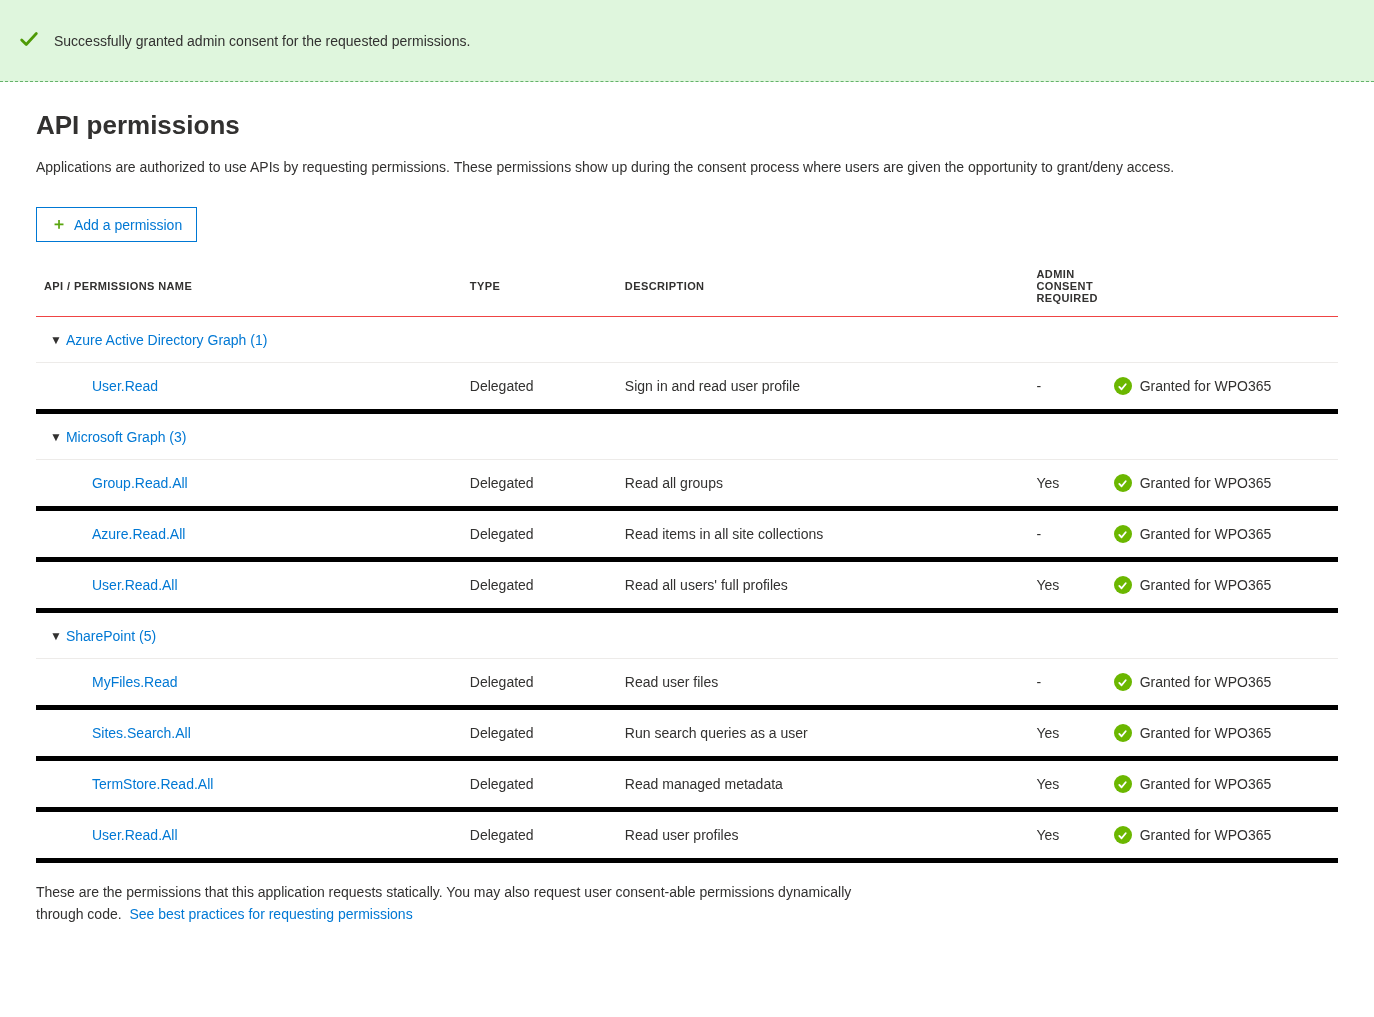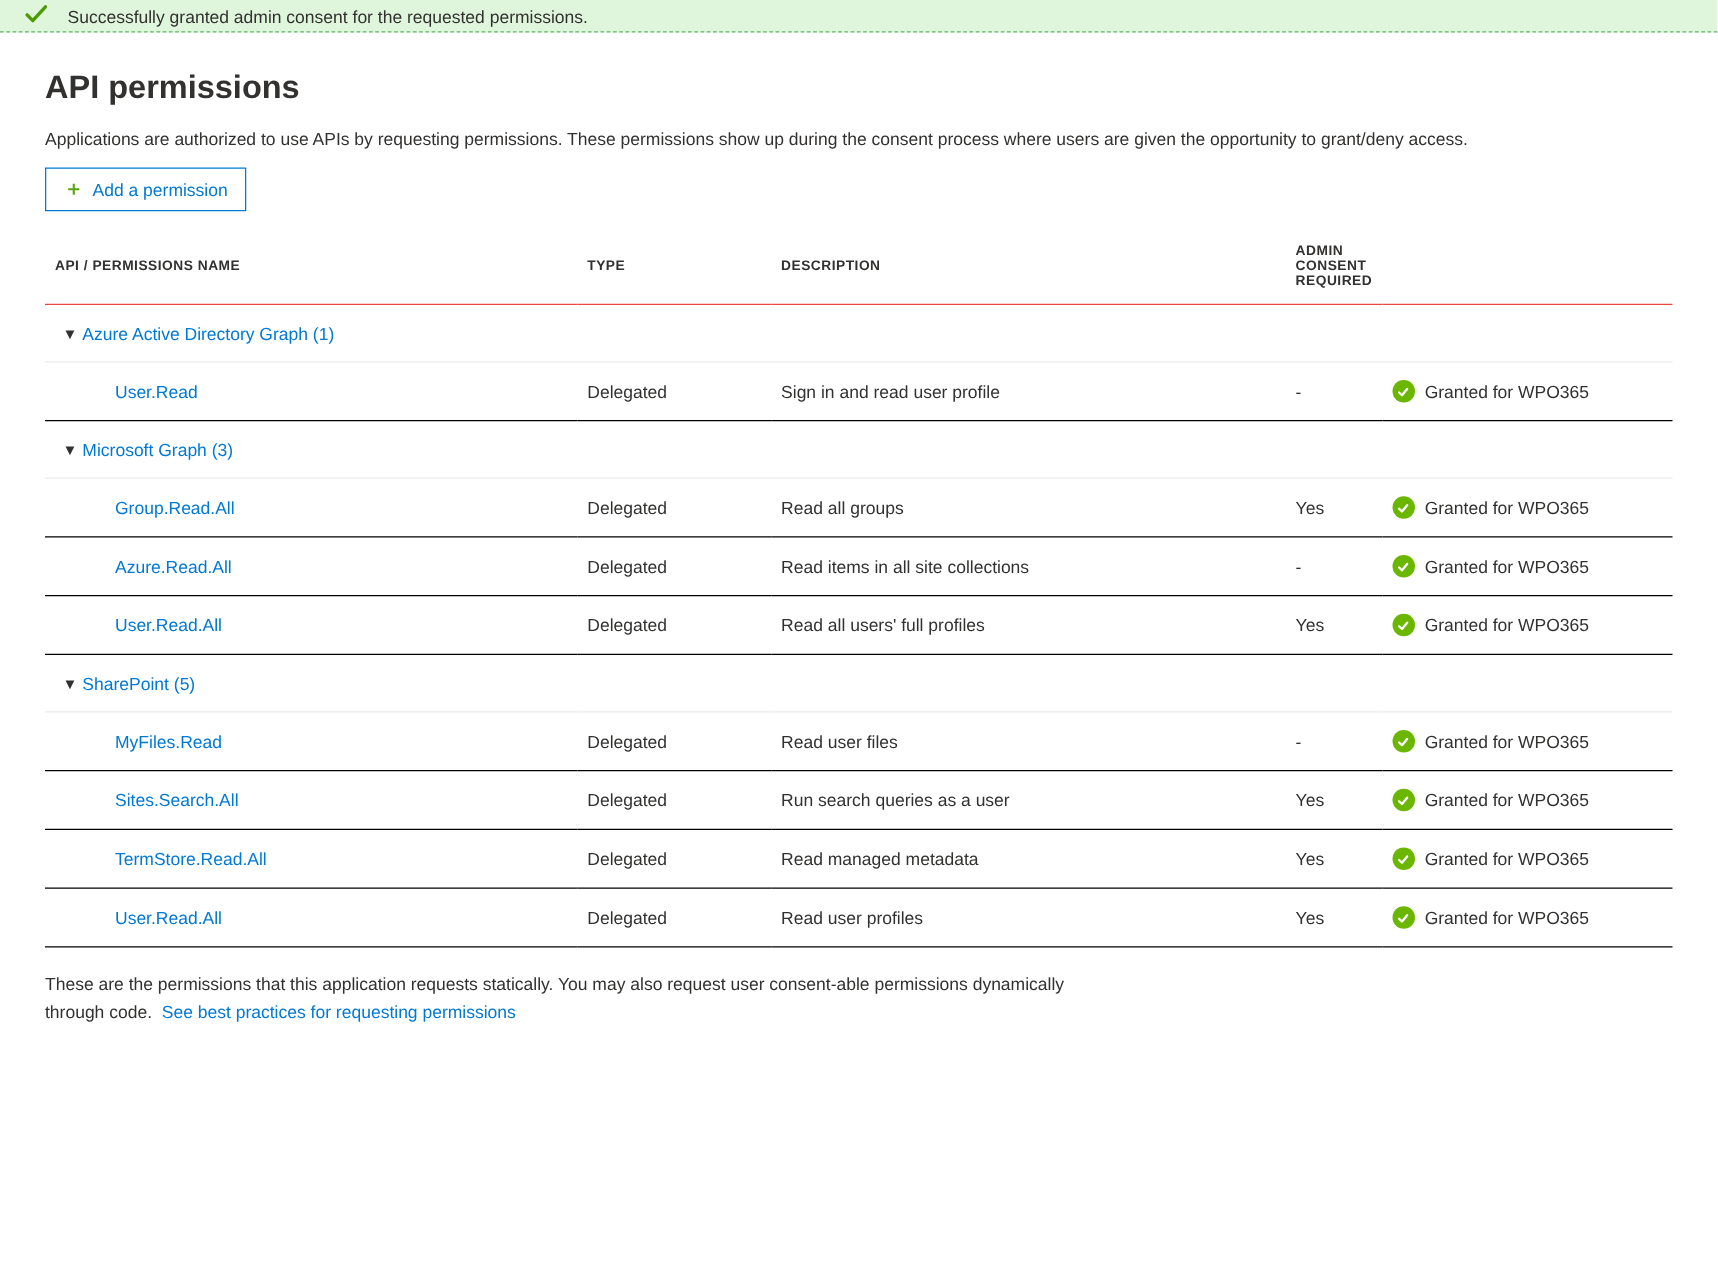--- a/index.html
+++ b/index.html
@@ -1,26 +1,26 @@
 <!DOCTYPE html>
 <html><head>
 <meta charset="utf-8">
 <style>
   * { box-sizing: border-box; margin: 0; padding: 0; }
   body { font-family: "Segoe UI", Tahoma, sans-serif; font-size: 14px; color: #323130; background: #fff; }
-  .banner-success { background: #dff6dd; padding: 0 18px; display: flex; align-items: center; gap: 14px; border-bottom: 1px dashed #65b26a; }
+  .banner-success { background: #dff6dd; padding: 28px 18px; display: flex; align-items: center; gap: 14px; border-bottom: 1px dashed #65b26a; }
   .banner-success svg { width: 22px; height: 22px; flex-shrink: 0; }
   .content { padding: 28px 36px 36px 36px; }
   h1 { font-size: 26px; font-weight: 600; margin-bottom: 16px; }
-  .desc { font-size: 14px; margin-bottom: 12px; line-height: 1.5; max-width: 1240px; }
+  .desc { font-size: 14px; margin-bottom: 29px; line-height: 1.5; max-width: 1240px; }
   .btn-add { display: inline-flex; align-items: center; gap: 7px; border: 1px solid #0078d4; background: #fff; color: #0078d4; padding: 6px 14px; font-size: 14px; cursor: pointer; }
   .btn-add .plus { color: #5aa50f; font-size: 16px; font-weight: 600; }
   .perms-table { width: 100%; border-collapse: collapse; margin-top: 14px; }
   .perms-table th { text-align: left; font-size: 11px; letter-spacing: 0.4px; font-weight: 700; color: #323130; text-transform: uppercase; padding: 12px 8px; border-bottom: 1px solid #ef4444; }
-  .perms-table td { padding: 14px 8px; border-bottom: 1px solid #000000; font-size: 14px; vertical-align: middle; }
+  .perms-table td { padding: 14px 8px; border-bottom: 5px solid #000000; font-size: 14px; vertical-align: middle; }
   .col-name { width: 33%; margin-left: 17px; }
   .col-type { width: 12%; }
   .col-desc { width: 32%; }
   .col-admin { width: 5%; text-align: left; }
   .col-status { width: 18%; }
   .api-group-row td { border-bottom: 1px solid #edebe9; padding-left: 14px; }
   .api-group { display: inline-flex; align-items: center; gap: 4px; color: #0078d4; cursor: pointer; }
   .api-group .caret { color: #323130; font-size: 12px; }
   .perm-name { color: #0078d4; cursor: pointer; padding-left: 48px; display: inline-block; }
   .status-cell { display: flex; align-items: center; gap: 8px; }

